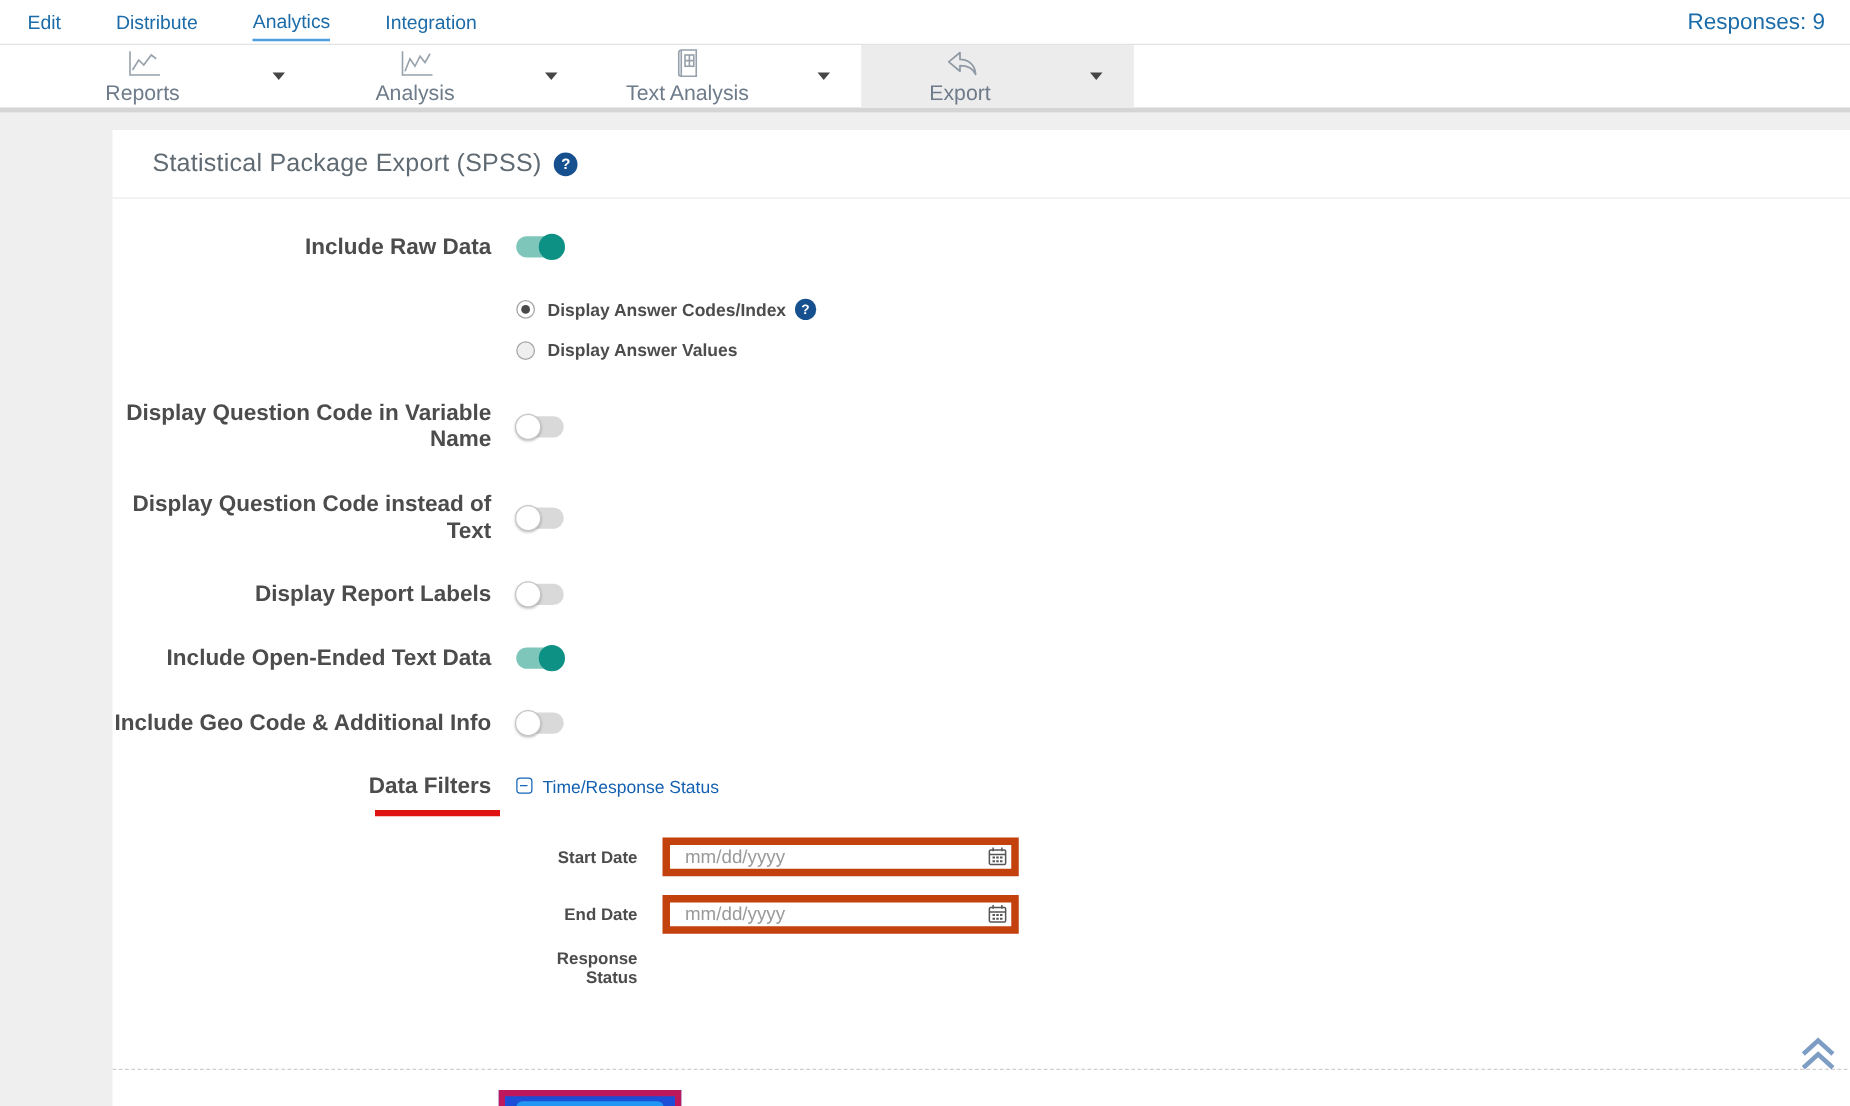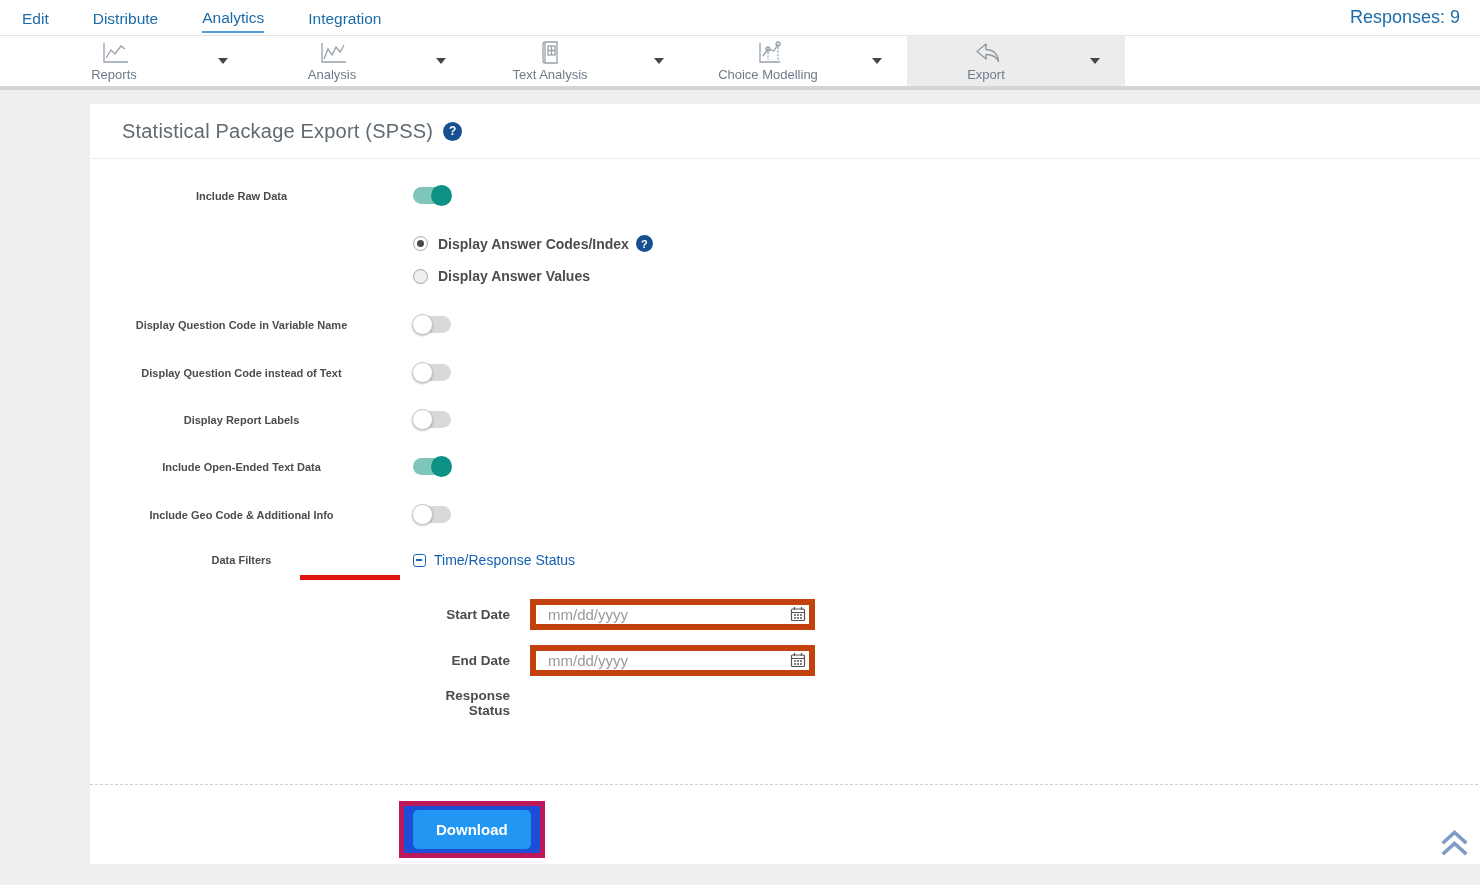--- a/index.html
+++ b/index.html
@@ -15,39 +15,39 @@
   .responses { margin-left:auto; color:#1b6ca8; font-size:18px; }
 
   
   .tabstrip { height:54px; background:#fff; border-bottom:4px solid #d5d5d5;
               display:flex; padding-left:35px; }
   .tabgroup { width:218px; display:flex; align-items:stretch; }
   .tabgroup.active { background:#ececec; }
   .tabmain { width:158px; display:flex; flex-direction:column; align-items:center;
              justify-content:center; gap:1px; cursor:pointer; }
   .tabmain svg { display:block; }
-  .tablabel { font-size:13px; color:#6e7b8a;text-align:right; }
+  .tablabel { font-size:17px; color:#6e7b8a;text-align:right; }
   .tabcaret { width:60px; display:flex; align-items:center; justify-content:center; cursor:pointer; }
   .caret { width:0; height:0; border-left:5px solid transparent;
            border-right:5px solid transparent; border-top:6px solid #464646; }
 
   
   .card { width:1398px; margin:14px 0 0 90px; background:#fff; position:relative;
           padding-bottom:6px; }
   .card-title-row { height:55px; display:flex; align-items:center; padding-left:32px;
                     border-bottom:1px solid #ececec; }
   .card-title { font-size:20px; color:#5f6a72; letter-spacing:.2px; }
   .help-icon { width:19px; height:19px; border-radius:50%; background:#17508f; color:#fff;
                font-size:12px; font-weight:700; display:inline-flex; align-items:center;
                justify-content:center; margin-left:10px; cursor:pointer; flex:0 0 auto; }
   .help-icon.small { width:17px; height:17px; font-size:11px; margin-left:7px; }
 
   
   .row { display:flex; align-items:center; }
-  .lbl { width:303px; text-align:center; font-size:11px; font-weight:700; color:#4c4c4c;
+  .lbl { width:303px; text-align:right; font-size:18px; font-weight:700; color:#4c4c4c;
          position:relative; flex:0 0 auto; }
   .ctrl { margin-left:20px; display:flex; align-items:center; }
   .lbl-deep { width:420px; text-align:right; font-weight:700; font-size:13.5px; color:#4c4c4c;
               flex:0 0 auto; display:flex; justify-content:flex-end; }
 
   
   .toggle { width:38px; height:17px; border-radius:9px; position:relative; cursor:pointer; }
   .toggle.on  { background:#7ec5ba; }
   .toggle.off { background:#d9d9d9; }
   .knob { width:21px; height:21px; border-radius:50%; position:absolute; top:-2px; }
@@ -155,37 +155,20 @@
           <path d="M15.5 6v9M12 10.5h7"></path>
         </svg>
       </span>
       <span class="tablabel">Text Analysis</span>
     </div>
     <div class="tabcaret">
       <span class="caret"></span>
     </div>
   </div>
 
-  <div class="tabgroup">
-    <div class="tabmain">
-      <span>
-        <svg width="30" height="26" viewBox="0 0 30 26" fill="none" stroke="#97a1ab" stroke-width="1.3">
-          <path d="M7 3v19h20"></path>
-          <polyline points="10,16 15,9 21,11 25,4"></polyline>
-          <circle cx="15" cy="9" r="2"></circle>
-            <circle cx="25" cy="4" r="2"></circle>
-          <path d="M15 12v8M25 7v13" stroke-dasharray="2 1.6"></path>
-        </svg>
-      </span>
-      <span class="tablabel">Choice Modelling</span>
-    </div>
-    <div class="tabcaret">
-      <span class="caret"></span>
-    </div>
-  </div>
 
   <div class="tabgroup active">
     <div class="tabmain">
       <span>
         <svg width="30" height="26" viewBox="0 0 30 26" fill="none" stroke="#8f9aa5" stroke-width="1.4" stroke-linejoin="round">
           <path d="M15 4 L6 11.5 L15 19 L15 14.5 C21 14.5 25.5 17 27.5 21.5 C27 13.5 21.5 9.5 15 9.5 Z"></path>
         </svg>
       </span>
       <span class="tablabel">Export</span>
     </div>

